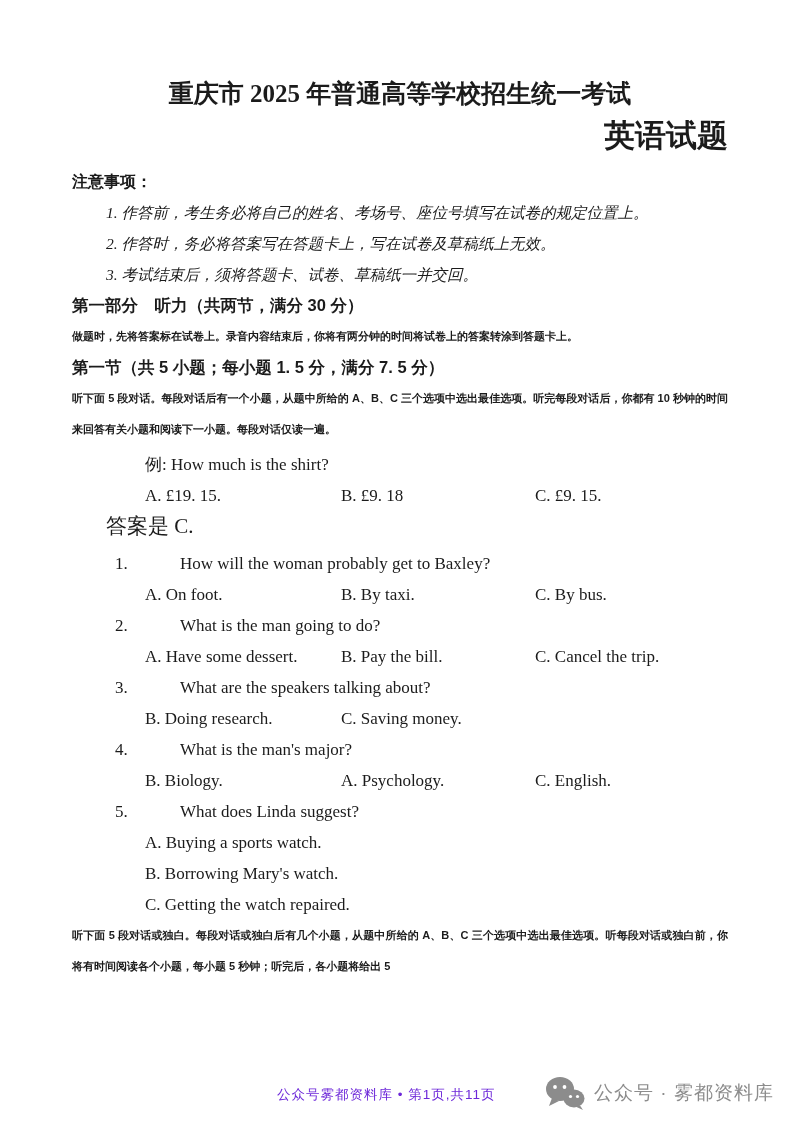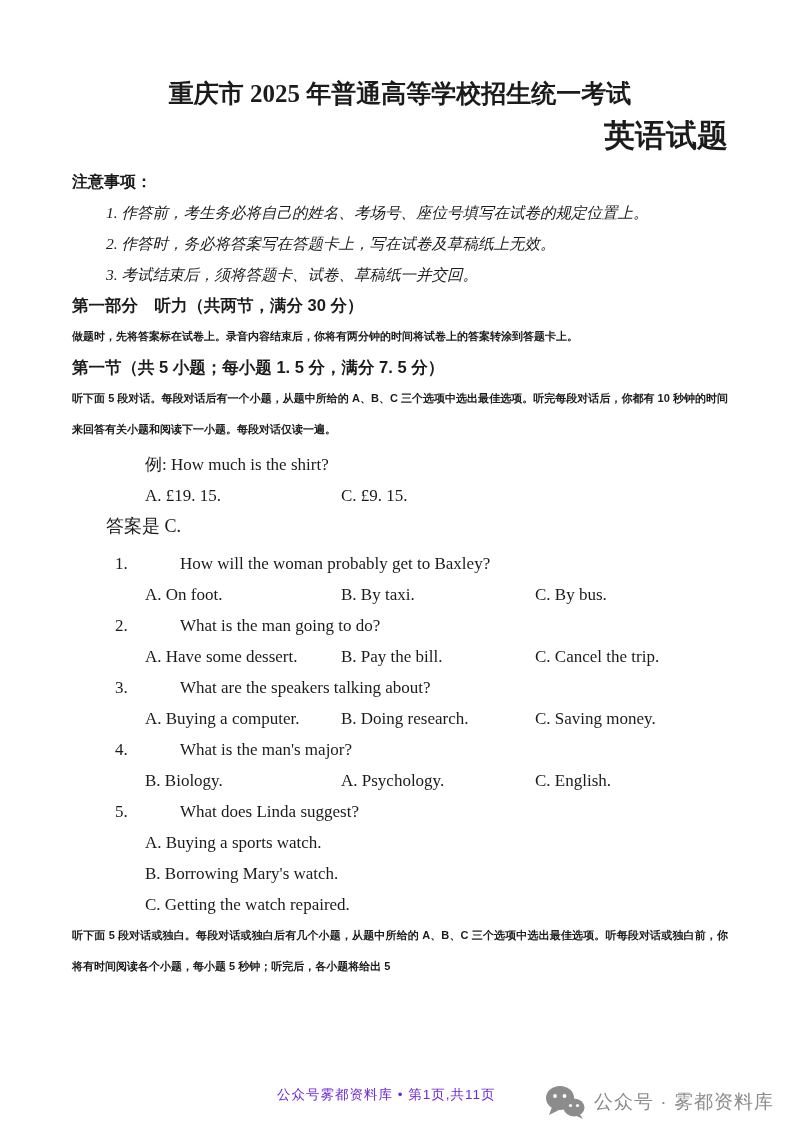--- a/index.html
+++ b/index.html
@@ -34,21 +34,21 @@
   }
   .heading {
     font-family:"Liberation Sans", sans-serif;
     font-weight:700; font-size:16.5px;
   }
   .zh-bold {
     font-family:"Liberation Sans", sans-serif;
     font-weight:700; font-size:11px; text-align:justify;
   }
   .eng { font-family:"Liberation Serif", serif; font-size:17px;margin-left:39px; }
-  .zh-reg { font-size:18px; }
+  .zh-reg { font-size:21px; }
   .indent { padding-left:34px; }
   .mt4 { margin-top:4px; }
   .mt6 { margin-top:6px; }
 
   .opts {
     display:grid; grid-template-columns:196px 194px 1fr;
     margin-left:34px; line-height:31px;
   }
   .q { display:flex; line-height:31px; }
   .qnum { width:30px; padding-left:4px; flex:none; }
@@ -58,21 +58,20 @@
     font-size:13.5px; color:#6d28d9;
     font-family:"Liberation Sans", sans-serif;
     letter-spacing:1px;
   }
   .footer-right {
     position:absolute; left:545px; top:1076px;
     display:flex; align-items:center; gap:9px;
     font-size:19px; color:#8c8c8c;
     font-family:"Liberation Sans", sans-serif;
     letter-spacing:1px;
-    margin-top:9px;
   }
   .wicon { display:inline-flex; width:40px; height:34px; }
 </style>
 </head>
 <body>
 
 <div class="page">
 
   <h1 class="title1">重庆市 2025 年普通高等学校招生统一考试</h1>
   <h2 class="title2">英语试题</h2>
@@ -86,20 +85,21 @@
 
     <p class="heading">第一部分　听力（共两节，满分 30 分）</p>
     <p class="zh-bold">做题时，先将答案标在试卷上。录音内容结束后，你将有两分钟的时间将试卷上的答案转涂到答题卡上。</p>
 
     <p class="heading">第一节（共 5 小题；每小题 1. 5 分，满分 7. 5 分）</p>
     <p class="zh-bold">听下面 5 段对话。每段对话后有一个小题，从题中所给的 A、B、C 三个选项中选出最佳选项。听完每段对话后，你都有 10 秒钟的时间来回答有关小题和阅读下一小题。每段对话仅读一遍。</p>
 
     <p class="eng indent mt4">例: How much is the shirt?</p>
     <div class="opts">
       <span class="eng">A. £19. 15.</span>
+      <span class="eng">B. £9. 18</span>
       <span class="eng">C. £9. 15.</span>
     </div>
     <p class="zh-reg indent">答案是 C.</p>
 
     <div class="q mt6">
       <span class="qnum eng">1.</span>
       <span class="eng">How will the woman probably get to Baxley?</span>
     </div>
     <div class="opts">
       <span class="eng">A. On foot.</span>
@@ -115,21 +115,20 @@
       <span class="eng">A. Have some dessert.</span>
       <span class="eng">B. Pay the bill.</span>
       <span class="eng">C. Cancel the trip.</span>
     </div>
 
     <div class="q">
       <span class="qnum eng">3.</span>
       <span class="eng">What are the speakers talking about?</span>
     </div>
     <div class="opts">
-      <span class="eng">A. Buying a computer.</span>
       <span class="eng">B. Doing research.</span>
       <span class="eng">C. Saving money.</span>
     </div>
 
     <div class="q">
       <span class="qnum eng">4.</span>
       <span class="eng">What is the man's major?</span>
     </div>
     <div class="opts">
       <span class="eng">B. Biology.</span>

